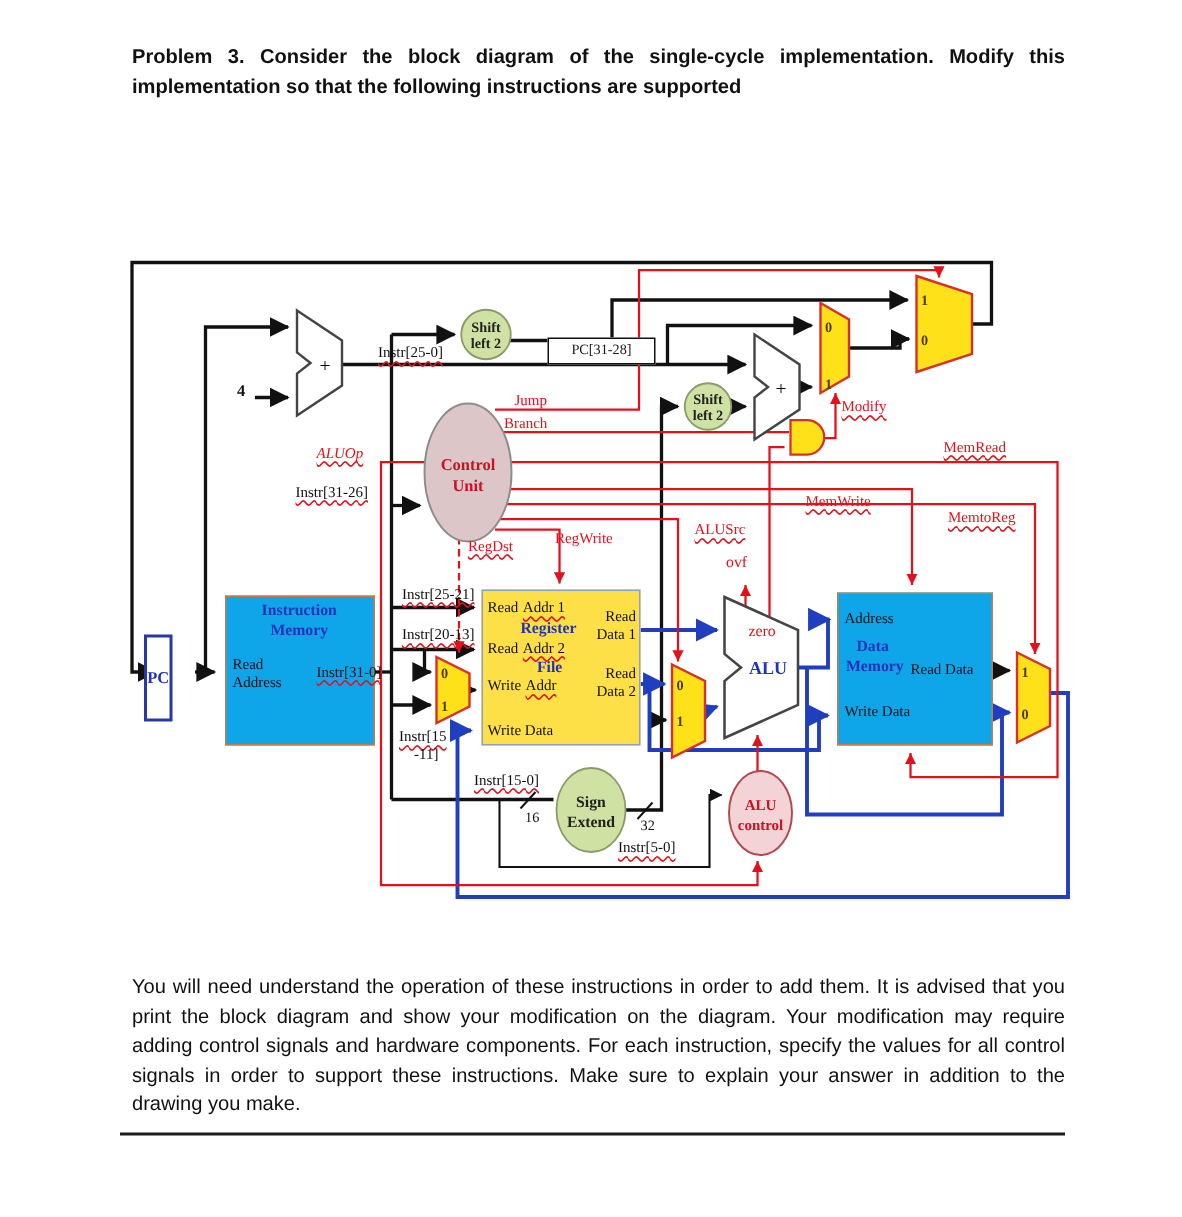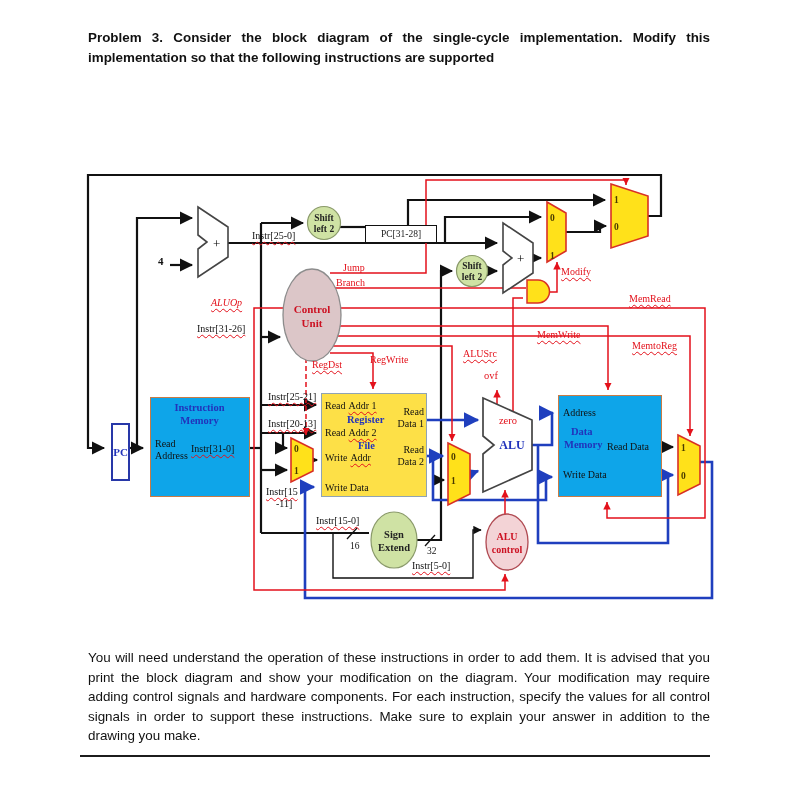--- a/index.html
+++ b/index.html
@@ -150,30 +150,30 @@
         <text x="550" y="221">0</text>
         <text x="550" y="259">1</text>
         <text x="614" y="203">1</text>
         <text x="614" y="230">0</text>
         <text x="681" y="451">1</text>
         <text x="681" y="479">0</text>
       </g>
     </g>
   </svg>
 
-  <div class="box pc-box" style="left:111px;top:423px;width:19px;height:58px;">
+  <div class="box pc-box" style="left:96px;top:423px;width:19px;height:58px;">
     <span class="blue b" style="font-family:'Liberation Serif',serif;font-size:11px;">PC</span>
   </div>
 
   <div class="box im-box" style="left:150px;top:397px;width:100px;height:100px;">
     <div class="inlbl ttl" style="left:0;top:4px;width:97px;text-align:center;">Instruction</div>
     <div class="inlbl ttl" style="left:0;top:17px;width:97px;text-align:center;">Memory</div>
     <div class="inlbl" style="left:4px;top:40px;">Read</div>
     <div class="inlbl" style="left:4px;top:52px;">Address</div>
-    <div class="inlbl wavy" style="left:40px;top:45px;text-align:center;">Instr[31-0]</div>
+    <div class="inlbl wavy" style="left:60px;top:45px;text-align:center;">Instr[31-0]</div>
   </div>
 
   <div class="box rf-box" style="left:321px;top:393px;width:106px;height:104px;">
     <div class="inlbl" style="left:3px;top:6px;"><span class="sp1">Read</span><span class="wavy">Addr 1</span></div>
     <div class="inlbl ttl" style="left:25px;top:20px;">Register</div>
     <div class="inlbl" style="left:3px;top:33px;"><span class="sp1">Read</span><span class="wavy">Addr 2</span></div>
     <div class="inlbl ttl" style="left:36px;top:46px;">File</div>
     <div class="inlbl" style="left:3px;top:58px;"><span class="sp1">Write</span><span class="wavy">Addr</span></div>
     <div class="inlbl" style="left:3px;top:88px;">Write Data</div>
     <div class="inlbl ralign" style="left:64px;top:12px;width:38px;">Read</div>

